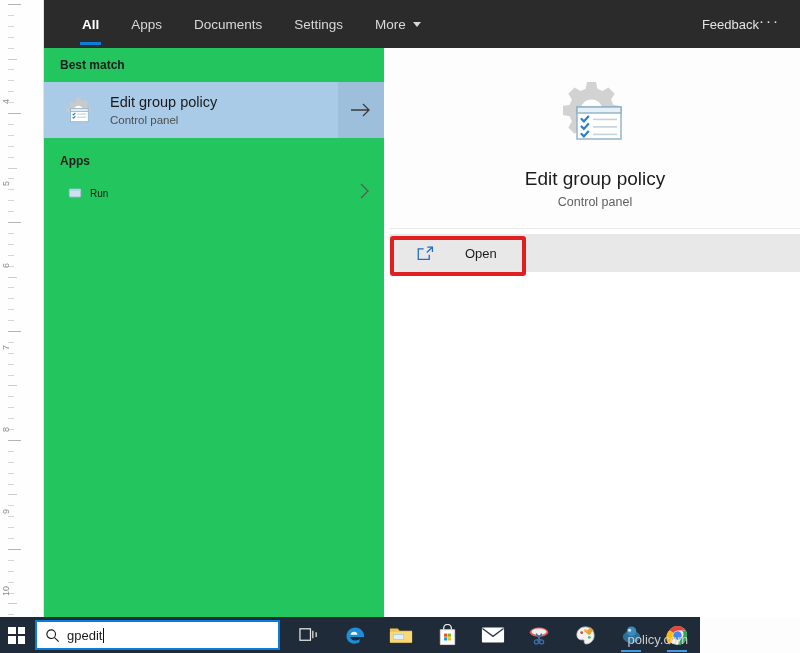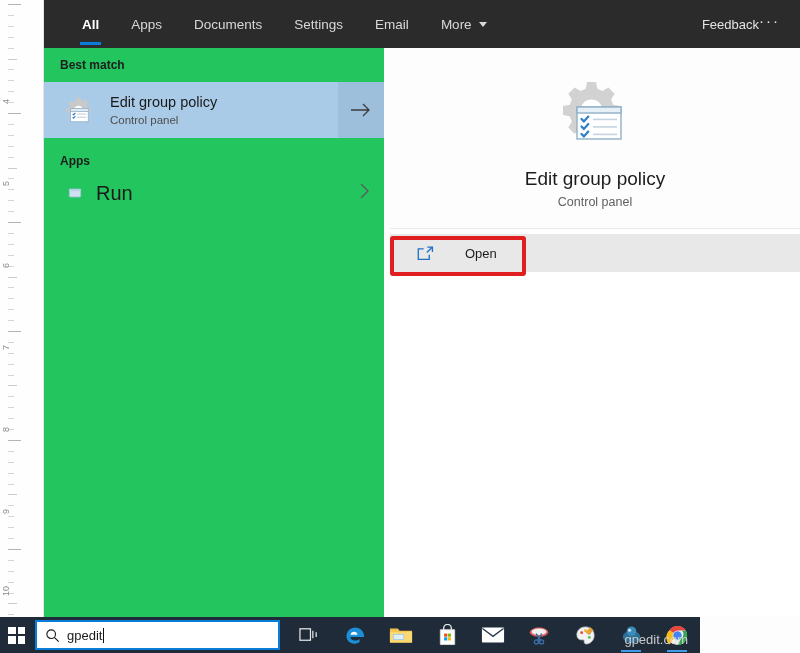--- a/index.html
+++ b/index.html
@@ -110,21 +110,21 @@
     width: 46px; height:56px;
     background:#9dbfdb;
     display:flex; align-items:center; justify-content:center;
     cursor: default;
   }
   .apps-row {
     height: 38px; display:flex; align-items:center;
     position: relative; cursor: default;
   }
   .apps-icon { width: 30px; margin-left: 16px; display:flex; align-items:center; justify-content:center; }
-  .apps-label { font-size:20px; color:#1a1a1a; margin-left: 6px; }
+  .apps-label { font-size:10px; color:#1a1a1a; }
   .apps-chev { position:absolute; right: 14px; }
 
   
   .rightpane {
     position: absolute; left: 346px; top: 54px;
     width: 410px; height: 563px;
     background: #ffffff;
   }
   .preview-card {
     height: 175px;
@@ -287,23 +287,20 @@
           <div class="tab">
             <span>Apps</span>
           </div>
           <div class="tab">
             <span>Documents</span>
           </div>
           <div class="tab">
             <span>Settings</span>
           </div>
           <div class="tab">
-            <span>Email</span>
-          </div>
-          <div class="tab">
             <span>More</span>
             <span class="caret"></span>
           </div>
         </div>
       <div class="hdr-right">
         <span class="feedback">Feedback</span>
         <span class="dots">···</span>
       </div>
     </div>
 
@@ -495,16 +492,16 @@
           <path d="M12 2a10 10 0 018.6 4.9H12a5.1 5.1 0 00-4.4 2.6L3.6 6.4A10 10 0 0112 2z" fill="#e8453c"></path>
           <path d="M3.6 6.4l4 3.1A5.1 5.1 0 007.9 15l-4 6.5A10 10 0 013.6 6.4z" fill="#f9bc15"></path>
           <path d="M20.6 6.9A10 10 0 0112 22l4.2-7.3A5.1 5.1 0 0016.8 7z" fill="#34a753"></path>
           <circle cx="12" cy="12" r="4.4" fill="#4485f4"></circle>
           <circle cx="12" cy="12" r="3.2" fill="#ffffff" opacity="0"></circle>
         </svg>
       </div>
 
     </div>
 
-    <div class="watermark">gpedit.com</div>
+    <div class="watermark">policy.com</div>
   </div>
 
 </div>
 
 </body></html>

